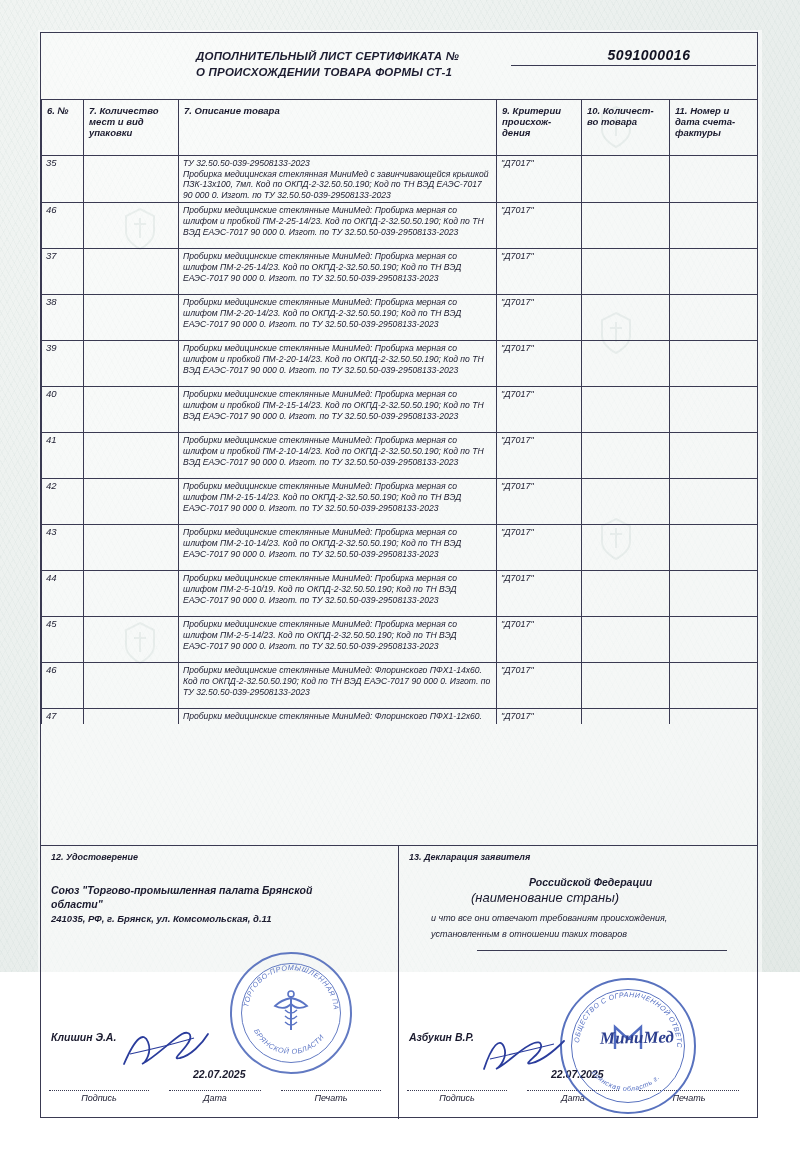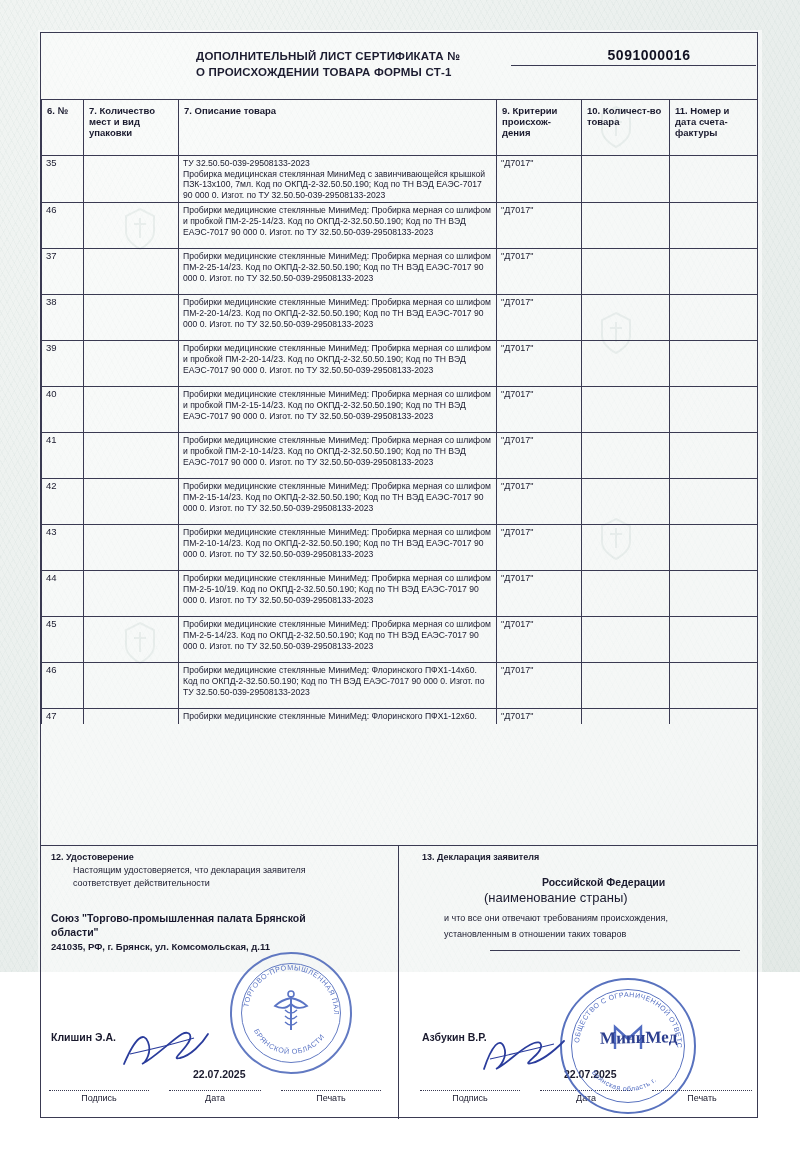--- a/index.html
+++ b/index.html
@@ -15,20 +15,21 @@
     position: relative;
     overflow: hidden;
   }
   .page {
     position: absolute;
     left: 0; top: 0;
     width: 800px;
     height: 972px;
     background:
       radial-gradient(ellipse at 20% 10%, #f2f5f3 0%, #eef2f0 35%, #e9eeec 70%, #e3e9e6 100%);
+    font-style: italic;
   }
   
   .page::before {
     content: "";
     position: absolute;
     inset: 0;
     background-image:
       repeating-linear-gradient(62deg, rgba(180,200,195,0.10) 0px, rgba(180,200,195,0.10) 1px, transparent 1px, transparent 5px),
       repeating-linear-gradient(-62deg, rgba(185,205,200,0.09) 0px, rgba(185,205,200,0.09) 1px, transparent 1px, transparent 6px);
     pointer-events: none;
@@ -162,21 +163,21 @@
     position: absolute;
     left: 0; top: 0;
     width: 358px;
     height: 273px;
     border-right: 1px solid #3a3a52;
     box-sizing: border-box;
     padding: 6px 10px;
   }
   .bx-right {
     position: absolute;
-    left: 371px; top: 0;
+    left: 358px; top: 0;
     width: 358px;
     height: 273px;
     box-sizing: border-box;
     padding: 6px 10px;
   }
   .bx-title {
     font-size: 9px;
     font-weight: bold;
     margin-bottom: 2px;
   }
@@ -475,22 +476,20 @@
         <td></td>
         <td></td>
       </tr>
     </tbody>
   </table>
 
   <div class="bottom">
 
     <div class="bx-left">
       <div class="bx-title">12. Удостоверение</div>
-      <div class="bx-text-ind">Настоящим удостоверяется, что декларация заявителя
-соответствует действительности</div>
       <div class="org-name">Союз "Торгово-промышленная палата Брянской
 области"</div>
       <div class="org-addr">241035, РФ, г. Брянск, ул. Комсомольская, д.11</div>
 
       <div class="signer signer-l">Клишин Э.А.</div>
       <div class="datestamp date-l">22.07.2025</div>
 
       <div class="sigline sl1"></div>
       <div class="sigline sl2"></div>
       <div class="sigline sl3"></div>

